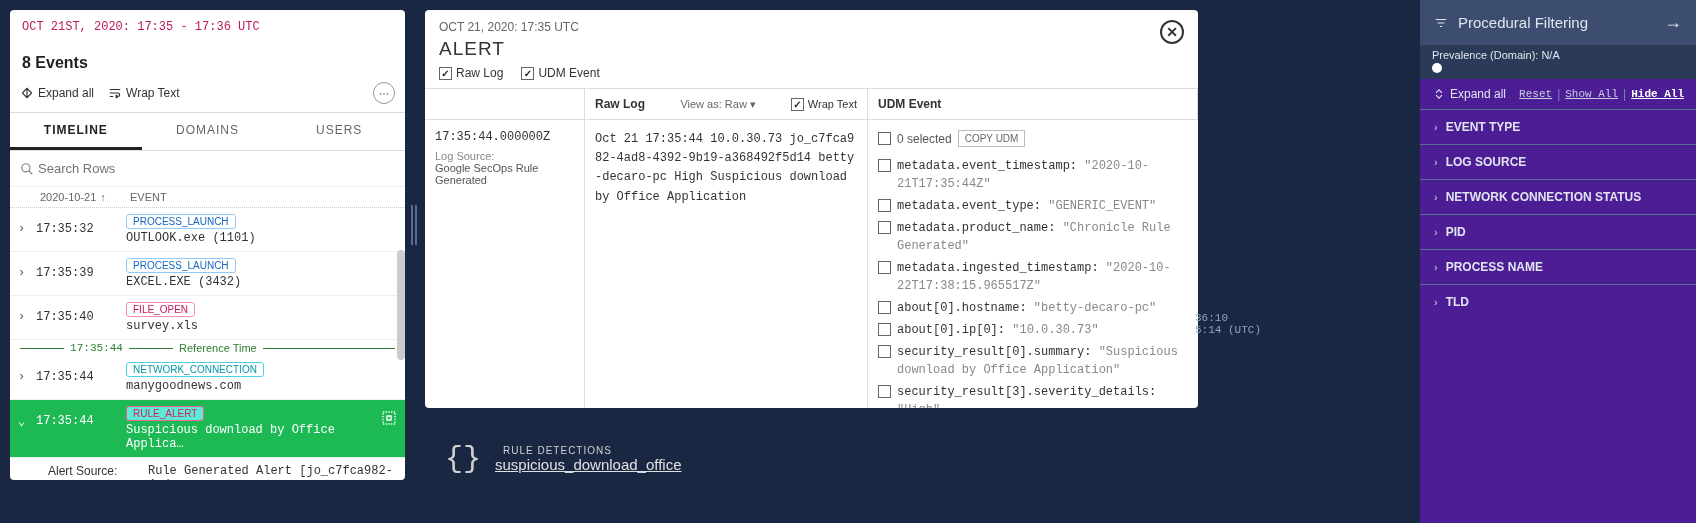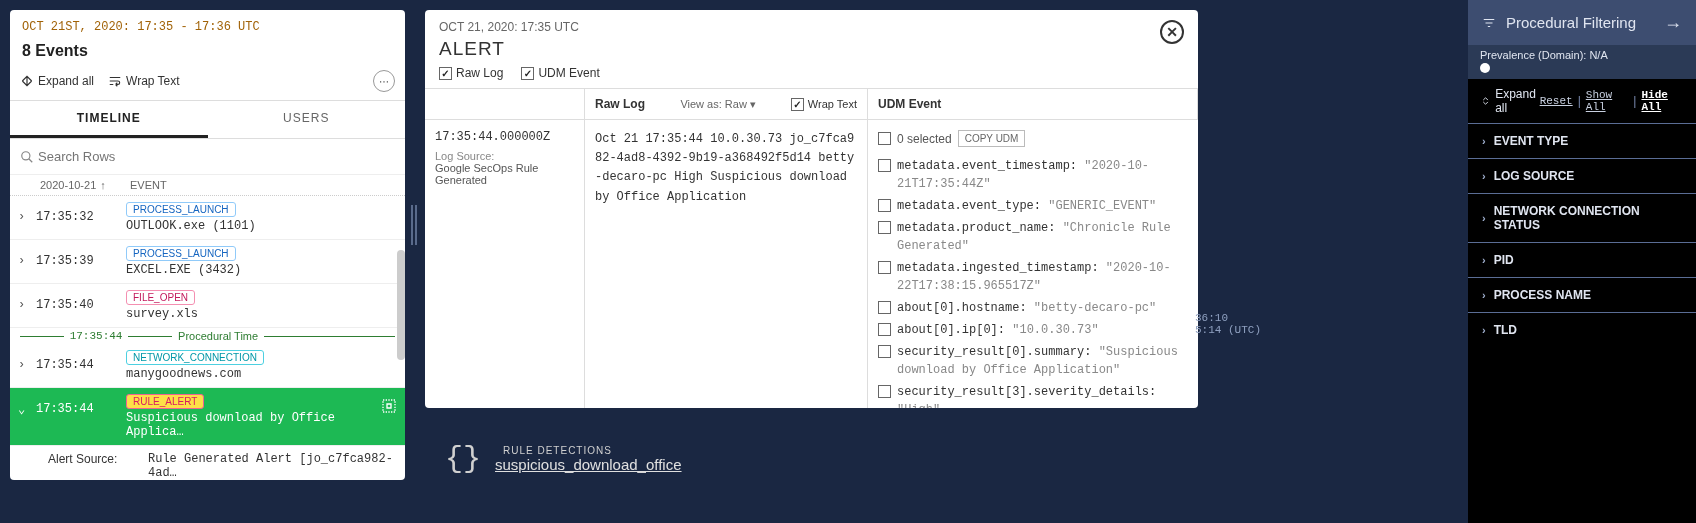--- a/index.html
+++ b/index.html
@@ -2,22 +2,22 @@
 <html><head>
 <meta charset="utf-8">
 <style>
 * { margin: 0; padding: 0; box-sizing: border-box; }
 body { font-family: Arial, sans-serif; background: #1a2742; color: #fff; width: 1696px; height: 523px; overflow: hidden; position: relative; }
 .panel { background: #fff; color: #333; border-radius: 4px; overflow: hidden; }
 
 
 .events-panel { position: absolute; left: 10px; top: 10px; width: 395px; height: 470px; display: flex; flex-direction: column; }
 .ep-header { padding: 10px 12px 6px; }
-.ep-date { font-family: 'Courier New', monospace; font-size: 12px; color: #a16207; }
-.ep-count { font-size: 16px; font-weight: 600; margin-top: 8px; color: #222; }
+.ep-date { font-family: 'Courier New', monospace; font-size: 12px; color: #be185d; }
+.ep-count { font-size: 16px; font-weight: 600; margin-top: 20px; color: #222; }
 .ep-toolbar { display: flex; align-items: center; padding: 4px 10px 8px; border-bottom: 1px solid #ddd; }
 .ep-toolbar .tool { display: flex; align-items: center; gap: 4px; font-size: 12px; color: #333; margin-right: 14px; cursor: pointer; }
 .ep-toolbar .spacer { flex: 1; }
 .ep-more { width: 22px; height: 22px; border: 1px solid #999; border-radius: 50%; display: flex; align-items: center; justify-content: center; font-size: 10px; cursor: pointer; }
 .ep-tabs { display: flex; border-bottom: 1px solid #ddd; }
 .ep-tab { flex: 1; text-align: center; padding: 10px 0; font-size: 12px; letter-spacing: 1px; color: #666; cursor: pointer; }
 .ep-tab.active { color: #222; font-weight: 600; border-bottom: 3px solid #222; }
 .ep-search { display: flex; align-items: center; padding: 6px 10px; border-bottom: 1px solid #eee; }
 .ep-search input { flex: 1; border: none; outline: none; font-size: 13px; color: #666; padding: 4px; }
 .ep-cols { display: flex; padding: 4px 10px 4px 30px; font-size: 11px; color: #666; border-bottom: 1px dotted #ccc; }
@@ -32,21 +32,21 @@
 .b-process { color: #1565c0; border-color: #90caf9; }
 .b-file { color: #c2185b; border-color: #f48fb1; }
 .b-net { color: #0097a7; border-color: #4dd0e1; }
 .b-rule { color: #d81b60; border-color: #f06292; }
 .ev-txt { font-size: 12px; color: #333; }
 .ev-reftime { display: flex; align-items: center; font-size: 11px; color: #2e7d32; padding: 2px 10px; }
 .ev-reftime .line { flex: 1; height: 1px; background: #2e7d32; }
 .ev-reftime .tm { padding: 0 6px; font-family: 'Courier New', monospace; }
 .ev-selected { background: #1db954; color: #fff; }
 .ev-selected .tm, .ev-selected .ev-txt, .ev-selected .chev { color: #fff; }
-.ev-selected .ev-badge { background: #fde047; text-align: center; }
+.ev-selected .ev-badge { background: #5eead4; text-align: center; }
 .ev-selected .tray-icon { float: right; margin-top: 4px; }
 .detail-rows { padding-left: 30px; }
 .detail-row { display: flex; font-size: 12px; padding: 6px 8px; border-bottom: 1px solid #eee; }
 .detail-row .dk { width: 100px; color: #333; font-family: Arial, sans-serif; }
 .detail-row .dv { flex: 1; font-family: 'Courier New', monospace; color: #333; }
 .ep-scroll-thumb { position: absolute; right: 0; top: 240px; width: 8px; height: 110px; background: #ccc; border-radius: 4px; }
 
 
 .alert-panel { position: absolute; left: 425px; top: 10px; width: 773px; height: 398px; display: flex; flex-direction: column; }
 .ap-header { padding: 10px 14px 6px; position: relative; }
@@ -87,21 +87,21 @@
 
 .rule-det { position: absolute; left: 445px; top: 442px; display: flex; align-items: center; gap: 14px; color: #d0d0d0; }
 .rule-det .icon { font-size: 30px; font-family: 'Courier New', monospace; }
 .rule-det .lab { font-size: 10px; letter-spacing: 1px; margin-left: 8px; }
 .rule-det .link { font-size: 15px; text-decoration: underline; color: #e0e0e0; cursor: pointer; }
 
 
 .ts-overlay { position: absolute; left: 1195px; top: 312px; font-family: 'Courier New', monospace; font-size: 11px; color: #8fa0c0; }
 
 
-.filter-panel { position: absolute; right: 0; top: 0; width: 228px; height: 523px; background: #000000; color: #e0e5f0; }
+.filter-panel { position: absolute; right: 0; top: 0; width: 276px; height: 523px; background: #4c1d95; color: #e0e5f0; }
 .fp-header { display: flex; align-items: center; gap: 10px; padding: 12px 14px; background: #3d4d70; font-size: 15px; }
 .fp-header .arrow { margin-left: auto; font-size: 18px; cursor: pointer; }
 .fp-prev { font-size: 11px; padding: 4px 12px; background: #2b3a56; }
 .fp-prev .dot { display: inline-block; width: 10px; height: 10px; background: #fff; border-radius: 50%; margin-top: 2px; }
 .fp-tools { display: flex; align-items: center; padding: 8px 12px; font-size: 12px; }
 .fp-tools .exp { display: flex; align-items: center; gap: 4px; cursor: pointer; }
 .fp-tools .spacer { flex: 1; }
 .fp-tools .lnk { text-decoration: underline; cursor: pointer; font-size: 11px; color: #c8d0e0; font-family: Liberation Mono, monospace; }
 .fp-tools .lnk.active { color: #fff; font-weight: 600; }
 .fp-tools .sep { margin: 0 5px; color: #7a8ab0; }
@@ -128,20 +128,21 @@
       <svg class="icon" viewBox="0 0 24 24" fill="none" stroke="#333" stroke-width="2">
           <path d="M3 6h18M3 12h14a3 3 0 010 6h-4m0 0l3-3m-3 3l3 3M3 18h6"></path>
         </svg>
       <span>Wrap Text</span>
     </div>
     <div class="spacer"></div>
     <div class="ep-more">⋯</div>
   </div>
   <div class="ep-tabs">
     <div class="ep-tab active">TIMELINE</div>
+    <div class="ep-tab">DOMAINS</div>
     <div class="ep-tab">USERS</div>
   </div>
   <div class="ep-search">
     <svg class="icon" viewBox="0 0 24 24" fill="none" stroke="#888" stroke-width="2">
         <circle cx="10" cy="10" r="7"></circle>
         <path d="M21 21l-6-6"></path>
       </svg>
     <input placeholder="Search Rows" style="">
   </div>
   <div class="ep-cols">
@@ -173,21 +174,21 @@
     <div class="tm">17:35:40</div>
     <div class="body">
       <span class="ev-badge b-file">FILE_OPEN</span><br>
       <span class="ev-txt">survey.xls</span>
     </div>
   </div>
       <div class="ev-reftime">
   <div class="line"></div>
         <span class="tm">17:35:44</span>
         <div class="line"></div>
-  <span style="padding:0 6px">Procedural Time</span>
+  <span style="padding:0 6px">Reference Time</span>
         <div class="line" style="flex:3"></div>
 </div>
       <div class="ev-row">
     <div class="chev">›</div>
     <div class="tm">17:35:44</div>
     <div class="body">
       <span class="ev-badge b-net">NETWORK_CONNECTION</span><br>
       <span class="ev-txt">manygoodnews.com</span>
     </div>
   </div>

